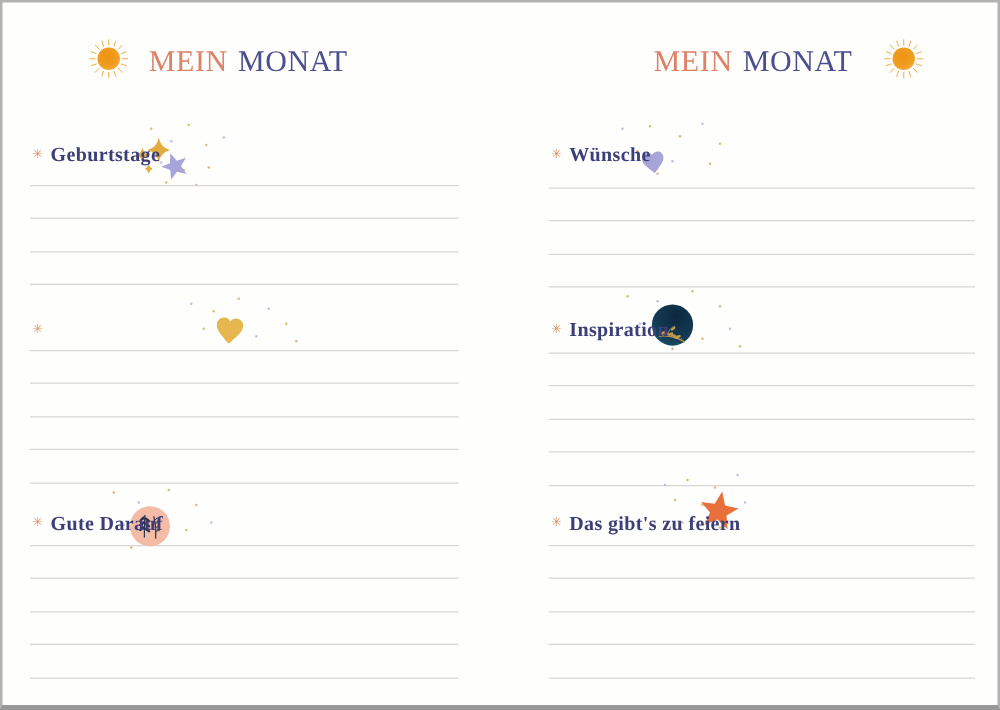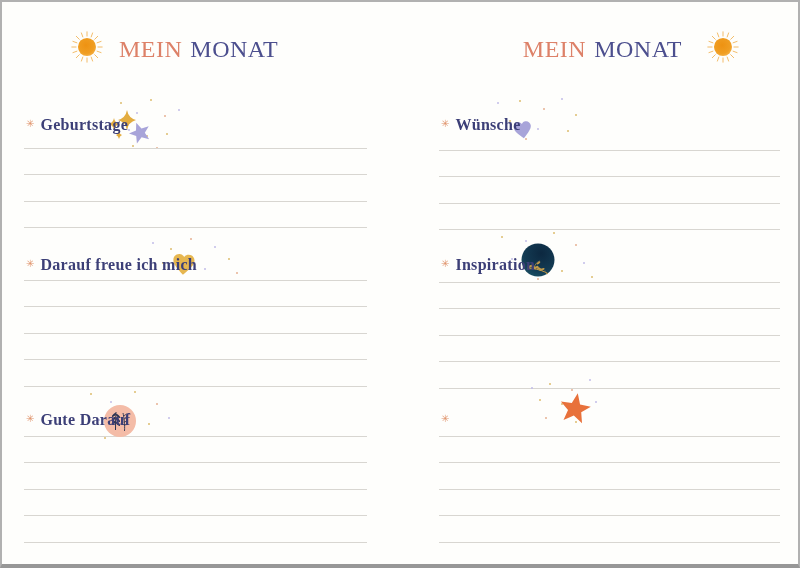--- a/index.html
+++ b/index.html
@@ -144,21 +144,20 @@
           <div class="line"></div>
           <div class="line"></div>
           <div class="line"></div>
         </div>
     </div>
 
     <div class="block b-l s2">
       <div class="spk spk-l2"></div>
       <div class="head">
         <span class="bullet">✳</span>
-        <h2>Darauf freue ich mich</h2>
       </div>
       <span class="deco deco-goldheart">
         <svg width="27" height="27" viewBox="0 0 24 24">
           <path fill="var(--goldheart)" d="M12 21.2 C6.2 15.6 2.6 12 2.6 8.2 C2.6 5.2 4.9 3 7.8 3 C9.5 3 11.1 3.9 12 5.3 C12.9 3.9 14.5 3 16.2 3 C19.1 3 21.4 5.2 21.4 8.2 C21.4 12 17.8 15.6 12 21.2 Z"></path>
         </svg>
       </span>
       <div class="lines">
           <div class="line"></div>
           <div class="line"></div>
           <div class="line"></div>
@@ -284,20 +283,21 @@
           <div class="line"></div>
           <div class="line"></div>
           <div class="line"></div>
         </div>
     </div>
 
     <div class="block b-r s3">
       <div class="spk spk-r3"></div>
       <div class="head">
         <span class="bullet">✳</span>
+        <h2>Das gibt's zu feiern</h2>
       </div>
       <span class="deco deco-orangestar">
         <svg width="36" height="36" viewBox="0 0 36 36">
           <g transform="translate(18,18) rotate(10)">
             <path fill="var(--orange)" d="M0 -16 L4.2 -5.4 L15.2 -4.9 L6.7 2.2 L9.4 12.9 L0 6.7 L-9.4 12.9 L-6.7 2.2 L-15.2 -4.9 L-4.2 -5.4 Z"></path>
           </g>
         </svg>
       </span>
       <div class="lines">
           <div class="line"></div>

